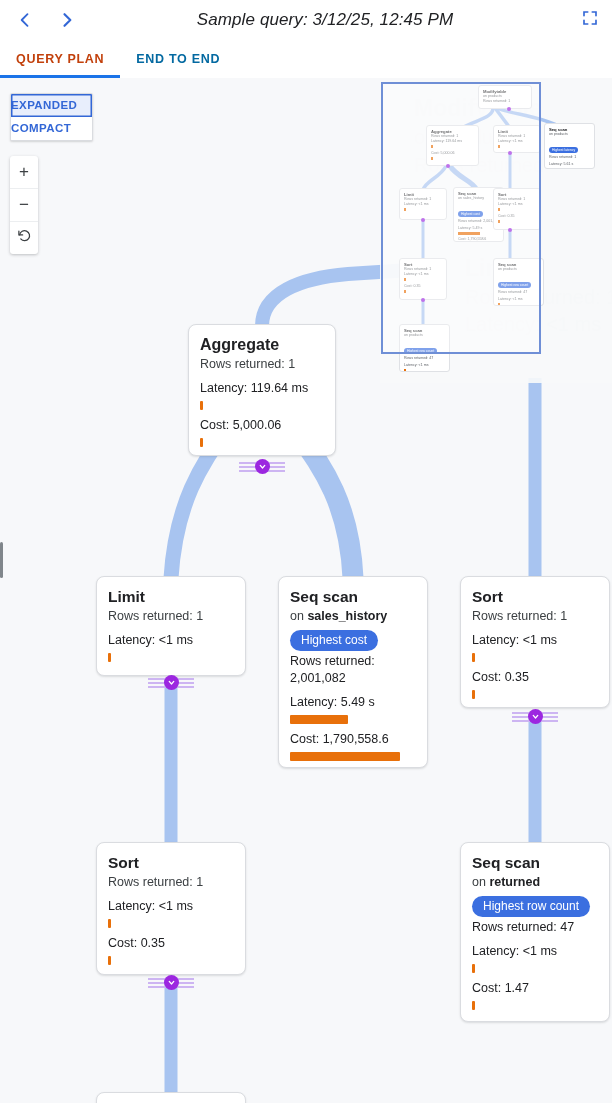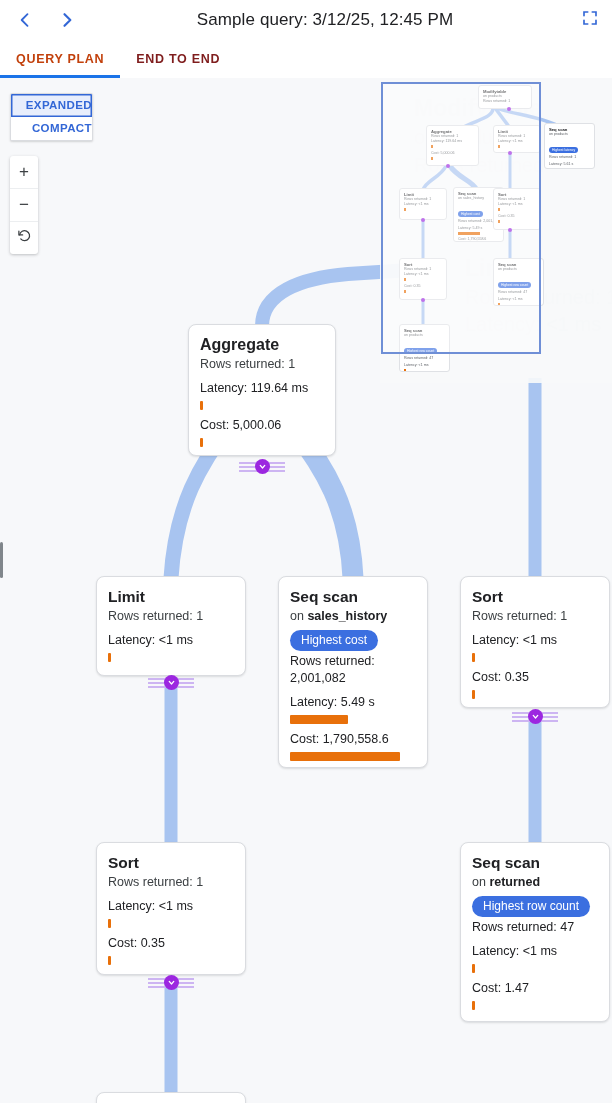--- a/index.html
+++ b/index.html
@@ -18,36 +18,36 @@
     border-bottom: 1px solid #e8eaed;
   }
   .navbtn {
     width:34px; height:34px; margin-left:8px;
     display:flex; align-items:center; justify-content:center;
     color:#3367d6; cursor:pointer; border-radius:50%;
   }
   .navbtn svg { display:block; }
   .page-title {
     flex:1; text-align:center; font-size:17px; color:#202124;
-    letter-spacing:0.1px; margin-right:46px; white-space:nowrap;
+    letter-spacing:0.1px; margin-right:46px; white-space:nowrap;font-style:italic;
   }
   .fullscreen-btn {
     position:absolute; right:10px; top:8px; width:24px; height:24px;
     display:flex; align-items:center; justify-content:center; cursor:pointer;
   }
 
   
   .tabbar {
     position:absolute; left:0; top:40px; width:612px; height:38px;
     background:#ffffff; border-bottom:1px solid #e3e5e8;
     display:flex; align-items:flex-end;
   }
   .tab {
     font-size:12.5px; font-weight:bold; letter-spacing:.7px;
-    color:#7f1d1d; padding:0 16px; height:37px; line-height:37px;
+    color:#0369a1; padding:0 16px; height:37px; line-height:37px;
     cursor:pointer; position:relative;
   }
   .tab.active { color:#c2410c; }
   .tab.active::after {
     content:""; position:absolute; left:0; right:0; bottom:0;
     height:3px; background:#1a73e8;
   }
 
   
   .canvas {
@@ -57,21 +57,21 @@
   .edges { position:absolute; left:0; top:0; width:612px; height:1025px; }
 
   
   .mode-group {
     position:absolute; left:10px; top:15px; width:81px;
     background:#ffffff; border:1px solid #dadce0; border-radius:2px;
     box-shadow:0 1px 2px rgba(60,64,67,.2);
     overflow:hidden; z-index:40;
   }
   .mode-btn {
-    height:23px; line-height:23px; text-align:right;
+    height:23px; line-height:23px; text-align:left;
     font-size:11.5px; font-weight:bold; letter-spacing:.4px;
     color:#3367d6; cursor:pointer; background:#ffffff;
   }
   .mode-btn.selected { background:#e8eefc; box-shadow: inset 0 0 0 1.5px #3367d6; }
 
   .zoom-group {
     position:absolute; left:10px; top:78px; width:28px;
     background:#ffffff; border-radius:3px;
     box-shadow:0 1px 3px rgba(60,64,67,.3);
     z-index:40; overflow:hidden;

